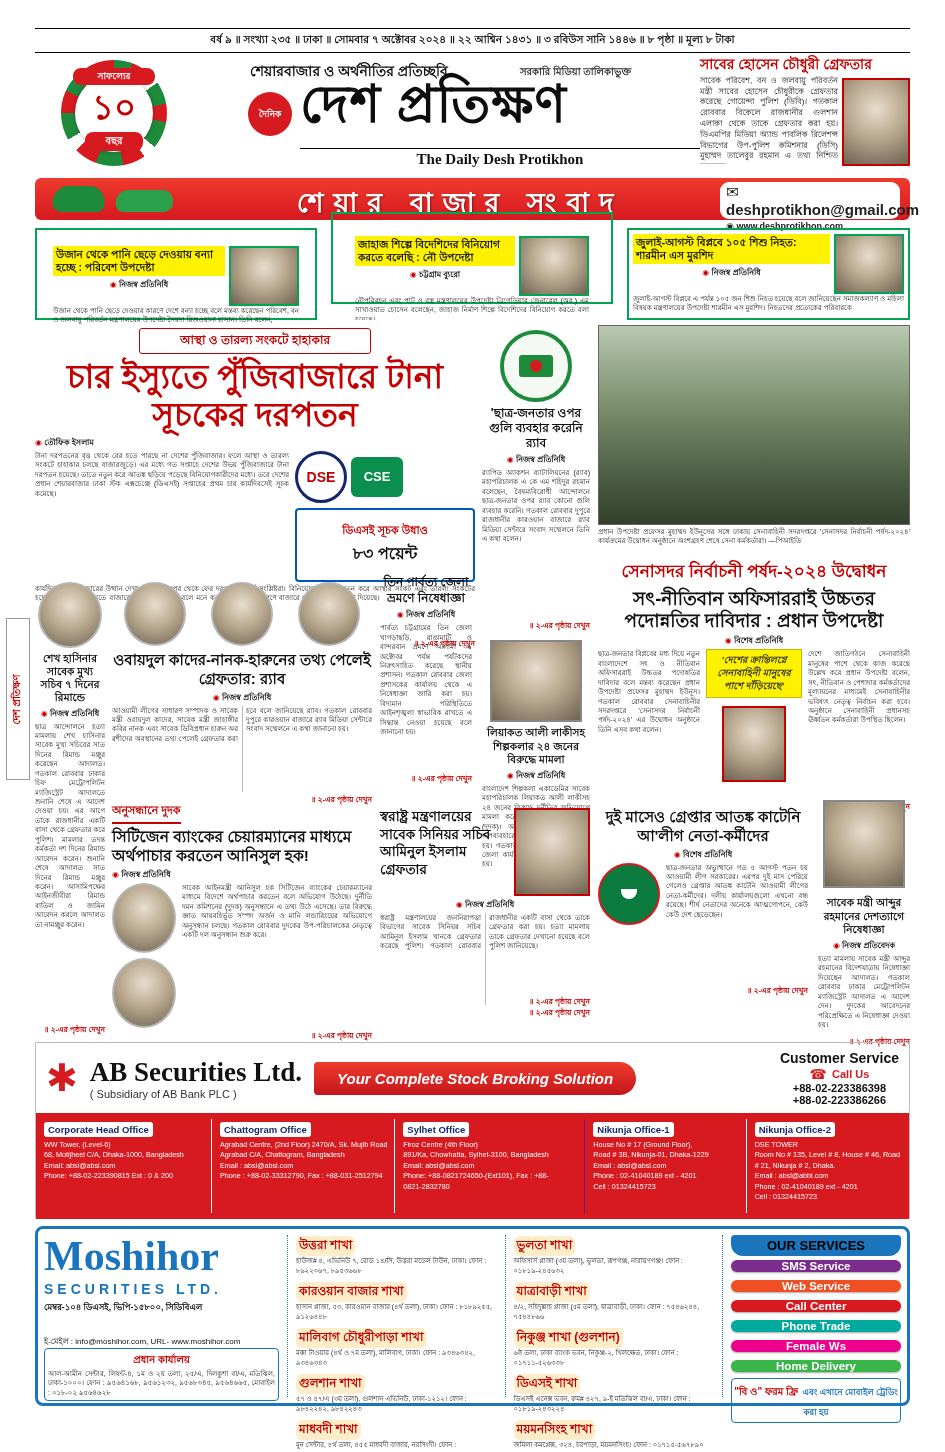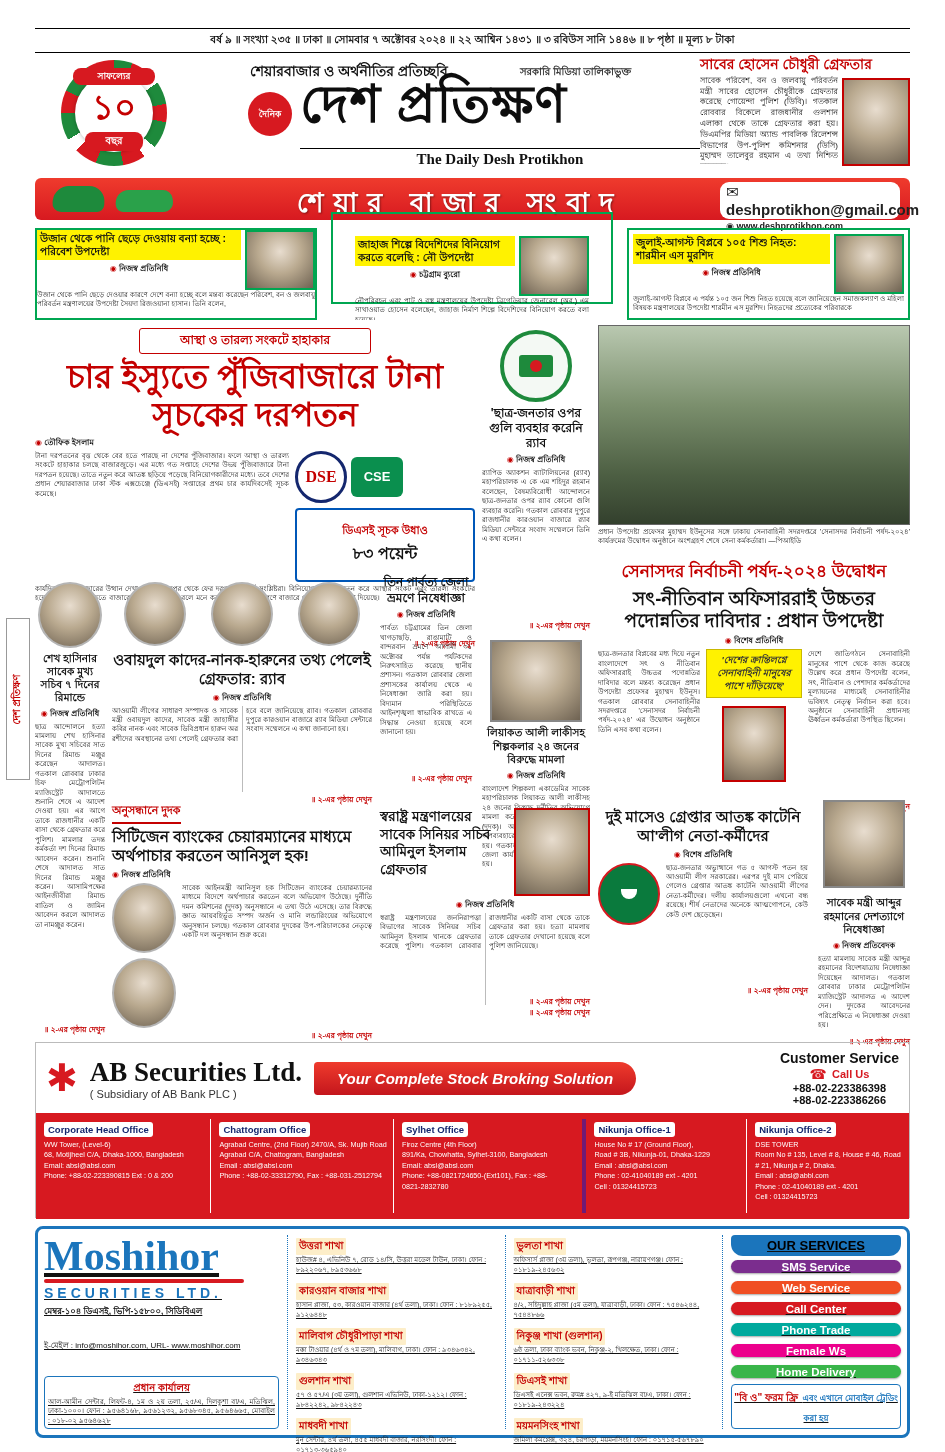--- a/index.html
+++ b/index.html
@@ -20,21 +20,21 @@
   .photo.green{background:linear-gradient(180deg,#b9c8b0 0%,#7b8f6d 40%,#4d5f43 75%,#33402d 100%);}
   .cols2{columns:2;column-gap:8px;column-rule:1px solid #bbb;}
   .svc-btn{height:21px;border-radius:10px;color:#fff;font-weight:bold;font-size:11.5px;
            display:flex;align-items:center;justify-content:center;margin:4px 0;box-shadow:0 1px 2px rgba(0,0,0,.35);}
   .svc-0{background:#7b2d8e;} .svc-1{background:#f04e23;} .svc-2{background:#d71920;}
   .svc-3{background:#00a99d;} .svc-4{background:#ec008c;} .svc-5{background:#39b54a;}
   .office{color:#fff;}
   .office h4{margin:0 0 3px 0;background:#fff;color:#14276e;font-size:9.5px;padding:2px 4px;border-radius:3px;display:inline-block;}
   .office .txt{font-size:7.2px;line-height:1.45;}
   .branch{margin-bottom:6px;}
-  .branch .bn{font-size:10px;font-weight:bold;color:#c40000;background:#fdeec9;display:inline-block;padding:0 3px;border-radius:1px;}
+  .branch .bn{font-size:12px;font-weight:bold;color:#c40000;background:#fdeec9;display:inline-block;padding:0 3px;border-radius:6px;}
   .branch .ba{font-size:6.8px;line-height:1.4;color:#222;}
   .oval{border-radius:50%;border:2px solid #b5b5b5;}
 </style>
 </head>
 <body>
 
 <div id="page">
 
   <div class="abs c" style="left:35px;top:28px;width:875px;border-top:1.5px solid #000;border-bottom:1.5px solid #000;padding:3px 0;font-size:10.5px;font-weight:bold;">বর্ষ ৯ ॥ সংখ্যা ২৩৫ ॥ ঢাকা ॥ সোমবার ৭ অক্টোবর ২০২৪ ॥ ২২ আশ্বিন ১৪৩১ ॥ ৩ রবিউস সানি ১৪৪৬ ॥ ৮ পৃষ্ঠা ॥ মূল্য ৮ টাকা</div>
 
@@ -71,21 +71,21 @@
         <span>✉</span>
         <span>deshprotikhon@gmail.com</span>
       </div>
       <div style="background:#fff;border-radius:9px;font-size:9px;font-weight:bold;color:#222;padding:1px 6px;">
         <span>◉</span>
         <span>www.deshprotikhon.com</span>
       </div>
     </div>
   </div>
 
-  <div class="abs" style="left:35px;top:228px;width:282px;height:92px;border:2.5px solid #00a651;padding:0;box-sizing:border-box;">
+  <div class="abs" style="left:35px;top:228px;width:282px;height:92px;border:2.5px solid #00a651;padding:16px;box-sizing:border-box;">
     <div style="display:flex;gap:4px;">
       <div style="flex:1;">
         <div style="background:#fff200;font-weight:bold;font-size:10.5px;line-height:1.25;padding:2px 3px;">উজান থেকে পানি ছেড়ে দেওয়ায় বন্যা হচ্ছে : পরিবেশ উপদেষ্টা</div>
         <div class="byline">নিজস্ব প্রতিনিধি</div>
       </div>
       <div class="photo" style="width:66px;height:56px;border:2px solid #00a651;flex:0 0 auto;"></div>
     </div>
     <div class="t7 j" style="height:24px;overflow:hidden;">উজান থেকে পানি ছেড়ে দেওয়ার কারণে দেশে বন্যা হচ্ছে বলে মন্তব্য করেছেন পরিবেশ, বন ও জলবায়ু পরিবর্তন মন্ত্রণালয়ের উপদেষ্টা সৈয়দা রিজওয়ানা হাসান। তিনি বলেন,</div>
   </div>
 
@@ -112,21 +112,21 @@
   </div>
 
   <div class="abs" style="left:35px;top:328px;width:440px;height:250px;">
     <div class="c" style="margin:0 auto;width:230px;border:1.5px solid #c40000;color:#c40000;font-weight:bold;font-size:12px;padding:2px 0;border-radius:3px;">আস্থা ও তারল্য সংকটে হাহাকার</div>
     <div class="c bold" style="color:#c40000;font-size:33px;line-height:1.15;margin-top:4px;">চার ইস্যুতে পুঁজিবাজারে টানা সূচকের দরপতন</div>
     <div class="byline" style="text-align:left;">তৌফিক ইসলাম</div>
     <div style="display:flex;gap:6px;margin:2px 0;">
       <div class="t7 j" style="flex:1;height:96px;overflow:hidden;">টানা দরপতনের বৃত্ত থেকে বের হতে পারছে না দেশের পুঁজিবাজার। ফলে আস্থা ও তারল্য সংকটে হাহাকার চলছে বাজারজুড়ে। এর মধ্যে গত সপ্তাহে দেশের উভয় পুঁজিবাজারে টানা দরপতন হয়েছে। তাতে নতুন করে আতঙ্ক ছড়িয়ে পড়েছে বিনিয়োগকারীদের মধ্যে। তবে দেশের প্রধান শেয়ারবাজার ঢাকা স্টক এক্সচেঞ্জে (ডিএসই) সপ্তাহের প্রথম চার কার্যদিবসেই সূচক কমেছে।</div>
       <div style="flex:0 0 180px;">
         <div style="display:flex;gap:4px;align-items:center;">
-          <div style="width:46px;height:46px;border-radius:50%;border:3px solid #14276e;display:flex;align-items:center;justify-content:center;font-weight:bold;font-size:16px;color:#c40000;font-family:Liberation Serif, serif;">DSE</div>
+          <div style="width:46px;height:46px;border-radius:50%;border:3px solid #14276e;display:flex;align-items:center;justify-content:center;font-weight:bold;font-size:14px;color:#c40000;">DSE</div>
           <div style="width:52px;height:40px;background:#0a8f4e;border-radius:6px;display:flex;align-items:center;justify-content:center;color:#fff;font-weight:bold;font-size:13px;">CSE</div>
         </div>
         <div style="margin-top:5px;border:2.5px double #0057b8;border-radius:4px;padding:12px;text-align:center;">
           <div class="red bold" style="font-size:11px;">ডিএসই সূচক উধাও</div>
           <div class="bold" style="font-size:16px;">৮৩ পয়েন্ট</div>
         </div>
       </div>
     </div>
     <div class="t7 j cols2" style="height:52px;overflow:hidden;">কার্যদিবসে পুঁজিবাজারের উত্থান দেখা গেলেও এরপর থেকে ফের দরপতন শুরু হয়েছে। মূলত চার ইস্যুতে বাজারে বেশি শঙ্কা চলছে বলে মনে করছেন বাজার সংশ্লিষ্টরা। বিনিয়োগকারীদের নতুন করে আস্থার সংকট এবং তারল্য সংকটের কারণে বাজারে ক্রেতার অভাব দেখা দিয়েছে।</div>
     <div class="more">॥ ২-এর পৃষ্ঠায় দেখুন</div>
@@ -270,21 +270,21 @@
 Email: absl@absl.com
 Phone: +88-02-223390815 Ext : 0 &amp; 200</div>
       </div>
       <div class="office" style="flex:1.15;border-right:1px solid #fff;padding-right:6px;">
         <h4>Chattogram Office</h4>
         <div class="txt pre">Agrabad Centre, (2nd Floor) 2470/A, Sk. Mujib Road
 Agrabad C/A, Chattogram, Bangladesh
 Email : absl@absl.com
 Phone : +88-02-33312790, Fax : +88-031-2512794</div>
       </div>
-      <div class="office" style="flex:1.1;border-right:4px solid #701a75;padding-right:20px;">
+      <div class="office" style="flex:1.1;border-right:1px solid #701a75;padding-right:20px;">
         <h4>Sylhet Office</h4>
         <div class="txt pre">Firoz Centre (4th Floor)
 891/Ka, Chowhatta, Sylhet-3100, Bangladesh
 Email: absl@absl.com
 Phone: +88-0821724650-(Ext101), Fax : +88-0821-2832780</div>
       </div>
       <div class="office" style="flex:1;border-right:1px solid #fff;padding-right:6px;">
         <h4>Nikunja Office-1</h4>
         <div class="txt pre">House No # 17 (Ground Floor),
 Road # 3B, Nikunja-01, Dhaka-1229
@@ -296,21 +296,21 @@
         <h4>Nikunja Office-2</h4>
         <div class="txt pre">DSE TOWER
 Room No # 135, Level # 8, House # 46, Road # 21, Nikunja # 2, Dhaka.
 Email : absl@abbl.com
 Phone : 02-41040189 ext - 4201
 Cell : 01324415723</div>
       </div>
     </div>
   </div>
 
-  <div class="abs" style="left:35px;top:1226px;width:875px;height:212px;border:3px solid #1b75bc;border-radius:8px;box-sizing:border-box;display:flex;padding:6px;gap:8px;text-decoration:underline;">
+  <div class="abs" style="left:35px;top:1226px;width:875px;height:180px;border:3px solid #1b75bc;border-radius:8px;box-sizing:border-box;display:flex;padding:6px;gap:8px;">
     <div style="flex:0 0 235px;display:flex;flex-direction:column;">
       <div style="font-family:'Liberation Serif','DejaVu Serif',serif;font-size:42px;font-weight:bold;color:#1b75bc;line-height:1;">Moshihor</div>
       <div style="height:4px;background:#d71920;border-radius:2px;width:200px;margin:2px 0;"></div>
       <div style="color:#1b75bc;font-weight:bold;letter-spacing:4px;font-size:14px;">SECURITIES LTD.</div>
       <div style="font-size:8.5px;font-weight:bold;margin-top:4px;">মেম্বর-১০৪ ডিএসই, ভিপি-১৫৮০০, সিডিবিএল</div>
       <div style="font-size:8px;margin-top:20px;">ই-মেইল : info@moshihor.com, URL- www.moshihor.com</div>
       <div style="margin-top:auto;border:1px solid #1b75bc;border-radius:4px;padding:3px;">
         <div class="c bold" style="font-size:10px;color:#c40000;">প্রধান কার্যালয়</div>
         <div class="t7 j">আল-আমীন সেন্টার, লিফট-৪, ১ম ও ২য় তলা, ২৫/এ, দিলকুশা বা/এ, মতিঝিল, ঢাকা-১০০০। ফোন : ৯৫৬৪১৬৮, ৯৫৬১২৩২, ৯৫৬৮৩৪৫, ৯৫৬৪৬৬৫, মোবাইল : ০১৮-০২ ৯৫৬৪৬২৮</div>
       </div>

